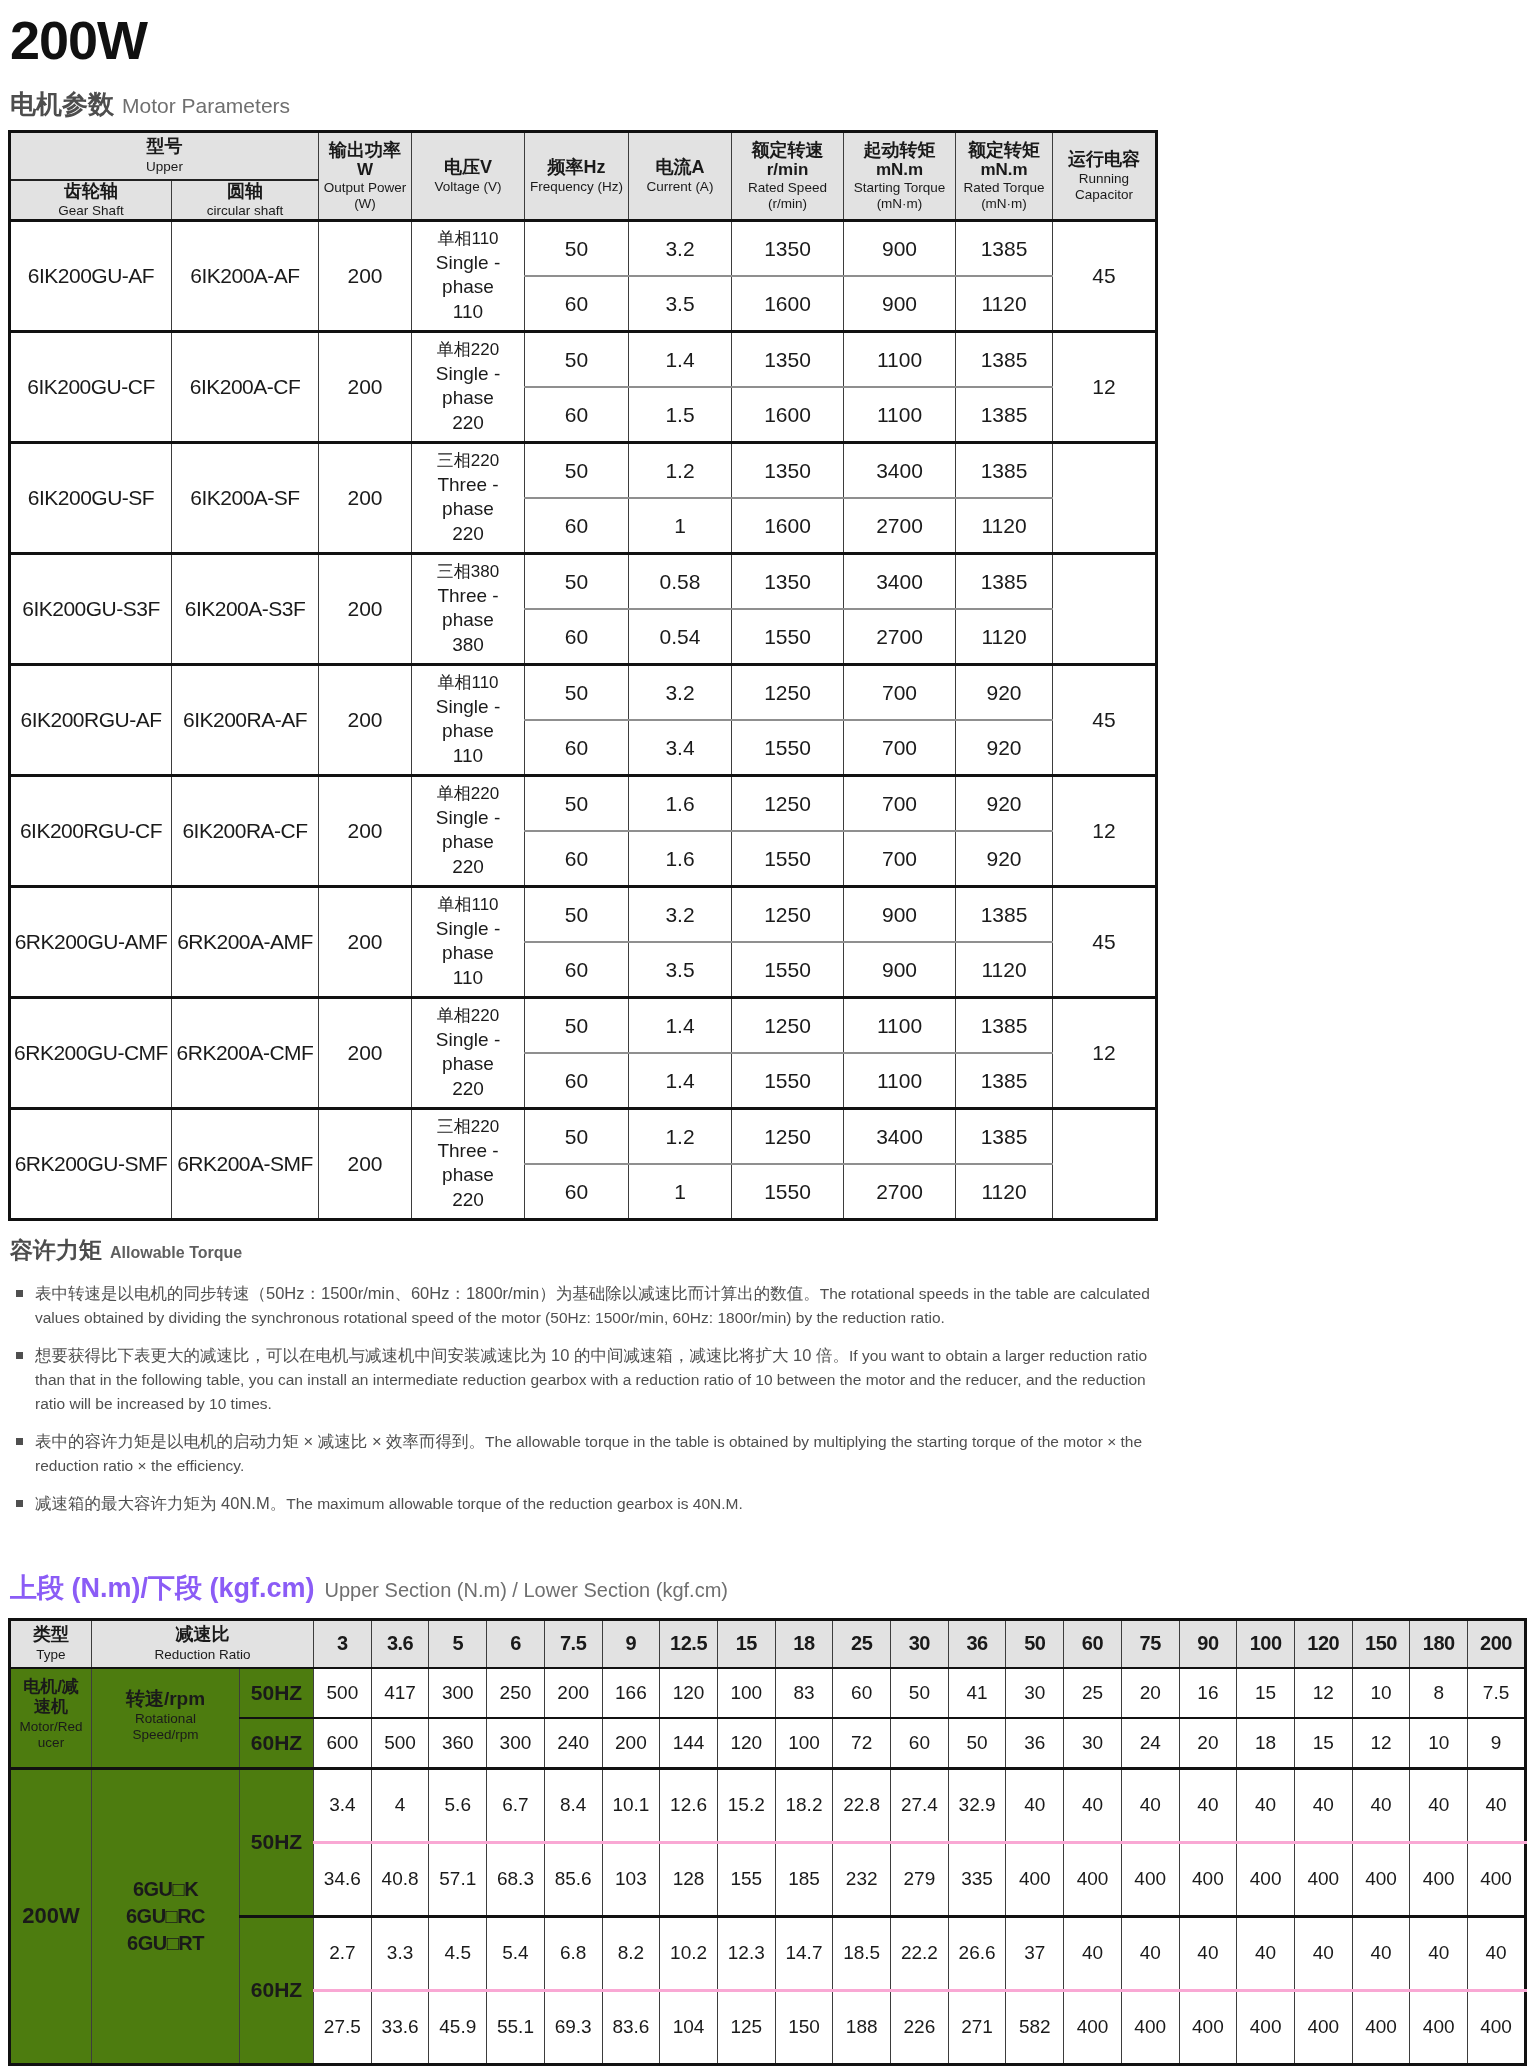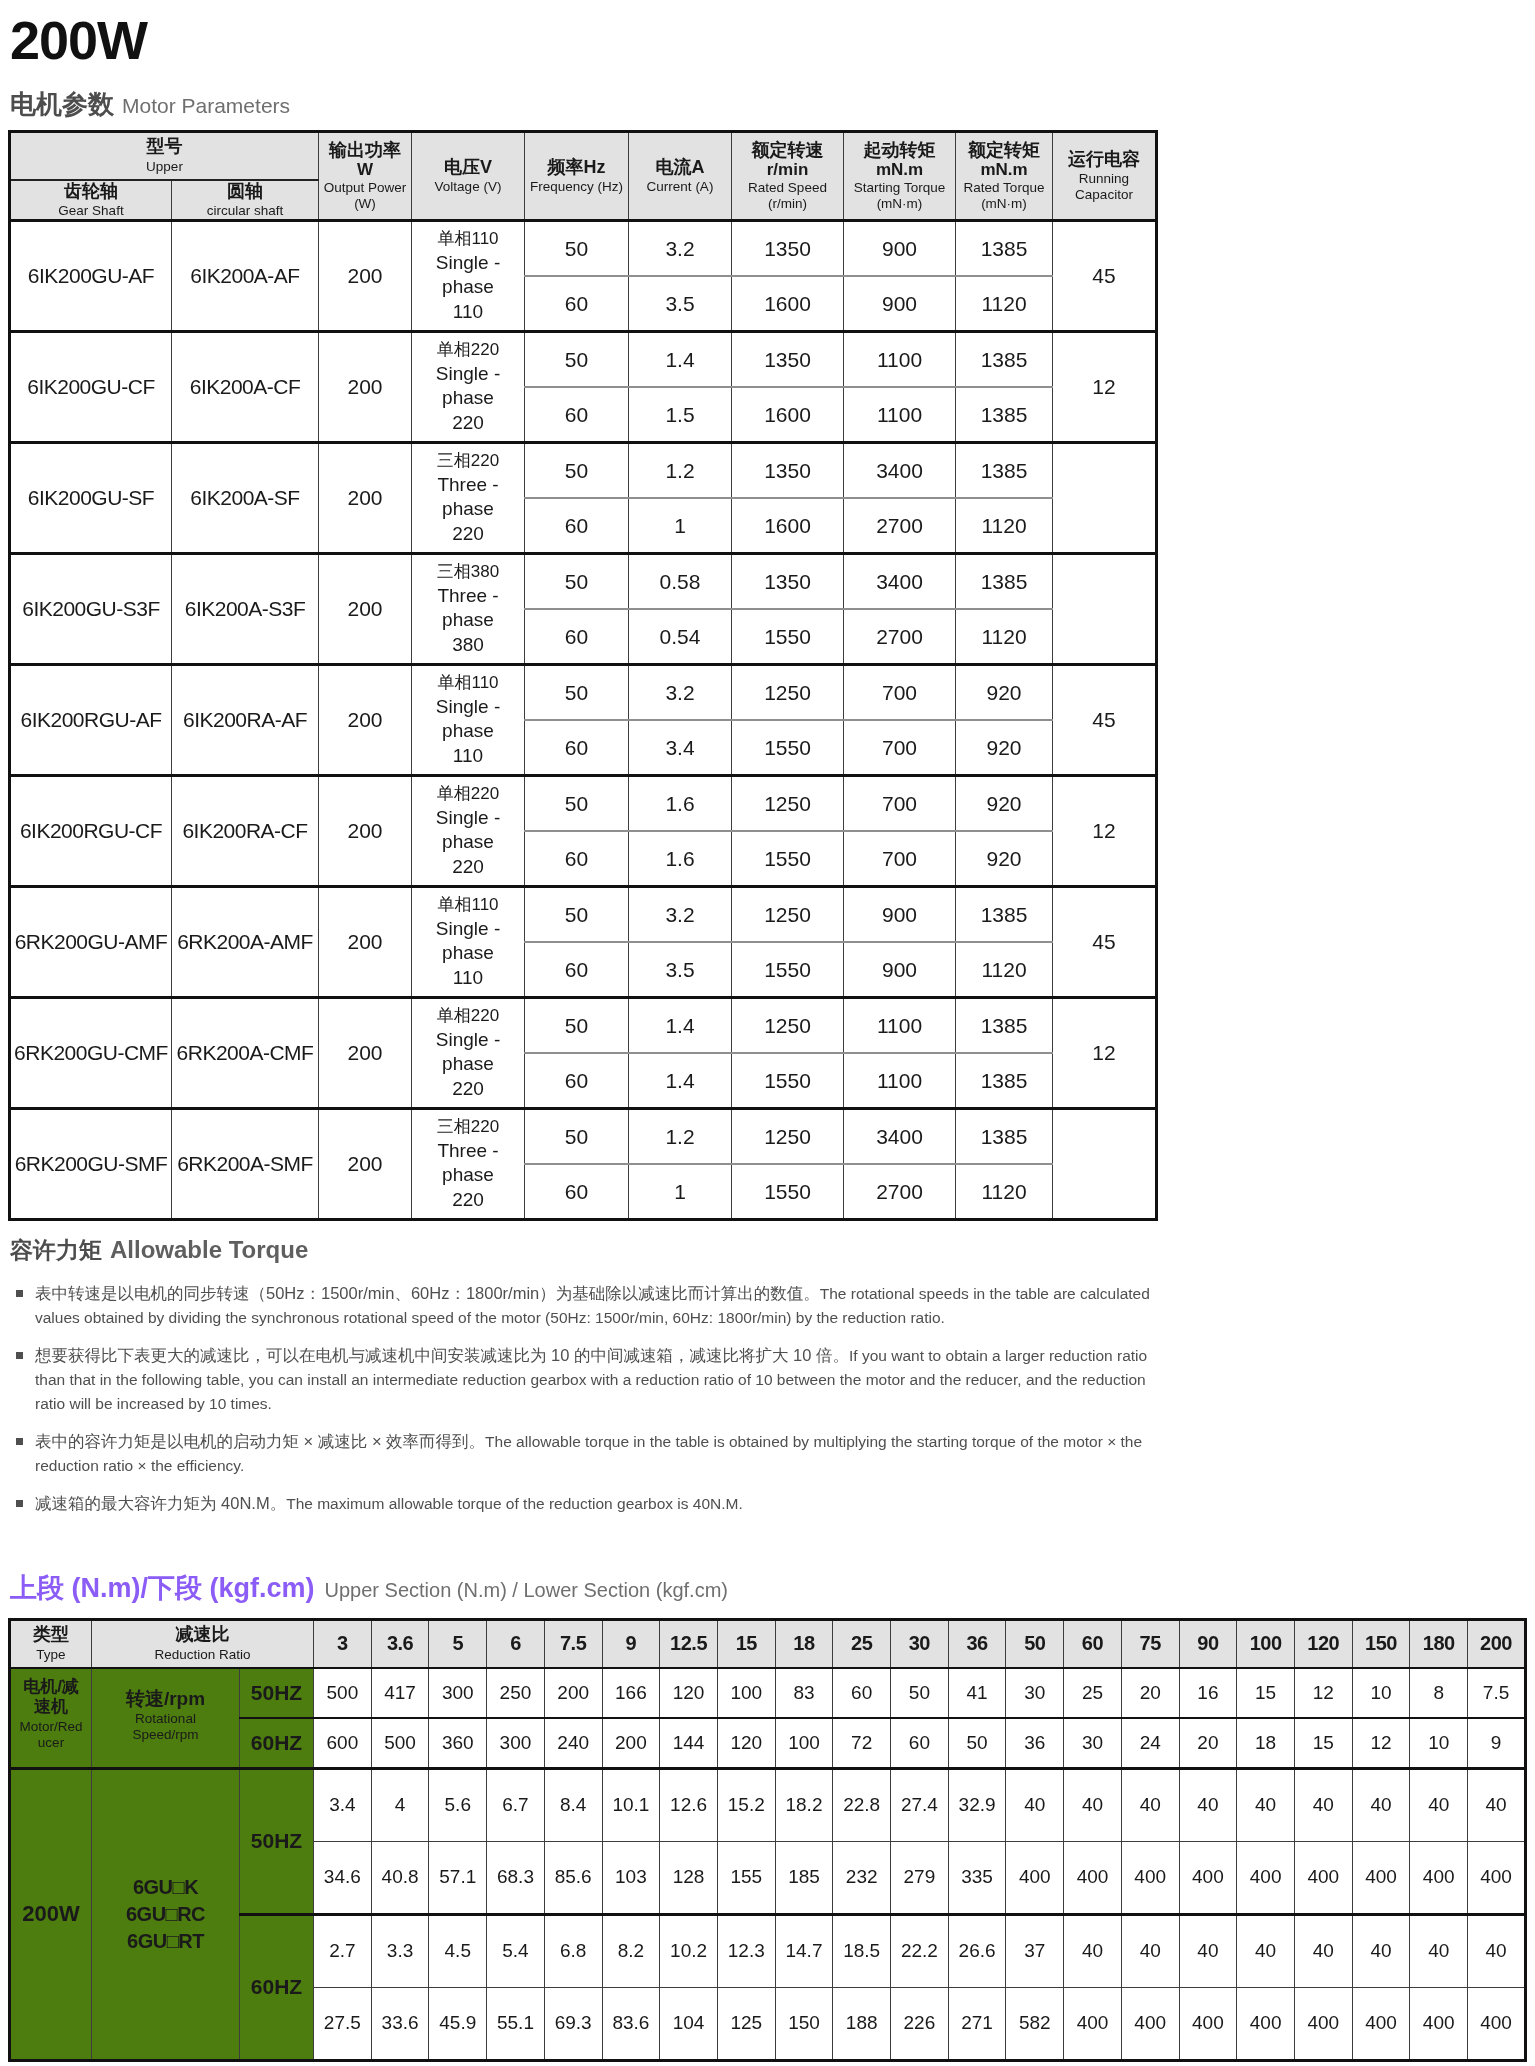--- a/index.html
+++ b/index.html
@@ -5,21 +5,21 @@
   html,body{margin:0;padding:0;background:#fff;}
   body{width:1535px;min-height:2066px;font-family:"Liberation Sans","DejaVu Sans",sans-serif;color:#1a1a1a;}
   .page{padding:6px 8px 20px 8px;}
 
   .page-title{font-size:54px;font-weight:bold;color:#111;line-height:1.05;margin:6px 0 18px 2px;letter-spacing:-1px;}
 
   .sec-head{margin:14px 0 8px 2px;}
   .sec-head .cn{font-size:26px;font-weight:bold;color:#4d4d4d;}
   .sec-head .en{font-size:21px;color:#6f6f6f;margin-left:8px;}
   .sec-head.small .cn{font-size:23px;}
-  .sec-head.small .en{font-size:24px;font-weight:bold;color:#5f5f5f;}
+  .sec-head.small .en{font-size:16px;font-weight:bold;color:#5f5f5f;}
 
   table{border-collapse:collapse;table-layout:fixed;}
   th,td{padding:0 2px;text-align:center;vertical-align:middle;overflow:hidden;}
 
   
   .motor-table{width:1147px;border:3px solid #111;}
   .motor-table th,.motor-table td{border:1px solid #3d3d3d;}
   .motor-table thead th{background:#e2e2e2;}
   .motor-table thead tr:first-child th{height:46px;}
   .motor-table thead tr:nth-child(2) th{height:38px;}
@@ -50,21 +50,21 @@
   .red-table{width:1519px;border:3px solid #111;margin-top:8px;}
   .red-table th,.red-table td{border:1px solid #3d3d3d;}
   .red-table thead th{background:#e2e2e2;height:46px;}
   .ratio-th{font-size:20px;font-weight:bold;letter-spacing:-0.5px;}
   .gray{background:#4d7c0f;}
   .red-table tbody td{height:48px;}
   .red-table tbody tr:first-child > td{border-top:2px solid #111;}
   .red-table tr.rmid > td{border-top:2px solid #111;}
   .red-table tr.rblock > td{border-top:3px solid #111;}
   .red-table tr.rhz > td{border-top:3px solid #111;margin-left:6px;}
-  .red-table tr.rsub > td{border-top:1px solid #f9a8d4;text-align:center;}
+  .red-table tr.rsub > td{border-top:3px solid #f9a8d4;text-align:center;}
   .red-table tr.trow td{height:71px;}
   .hz{font-size:21px;font-weight:bold;}
   .val{font-size:19px;background:#fff;}
   .t-cn{font-size:17px;font-weight:bold;line-height:1.2;max-width:60px;margin:0 auto;overflow-wrap:anywhere;}
   .t-en{font-size:13.5px;line-height:1.15;max-width:66px;margin:2px auto 8px;overflow-wrap:anywhere;}
   .l-cn{font-size:19px;font-weight:bold;line-height:1.2;}
   .l-en{font-size:13.5px;line-height:1.15;max-width:96px;margin:1px auto 5px;}
   .w-cell{font-size:22px;font-weight:bold;}
   .model-line{font-size:20px;font-weight:bold;line-height:1.35;letter-spacing:-0.5px;}
 </style>

